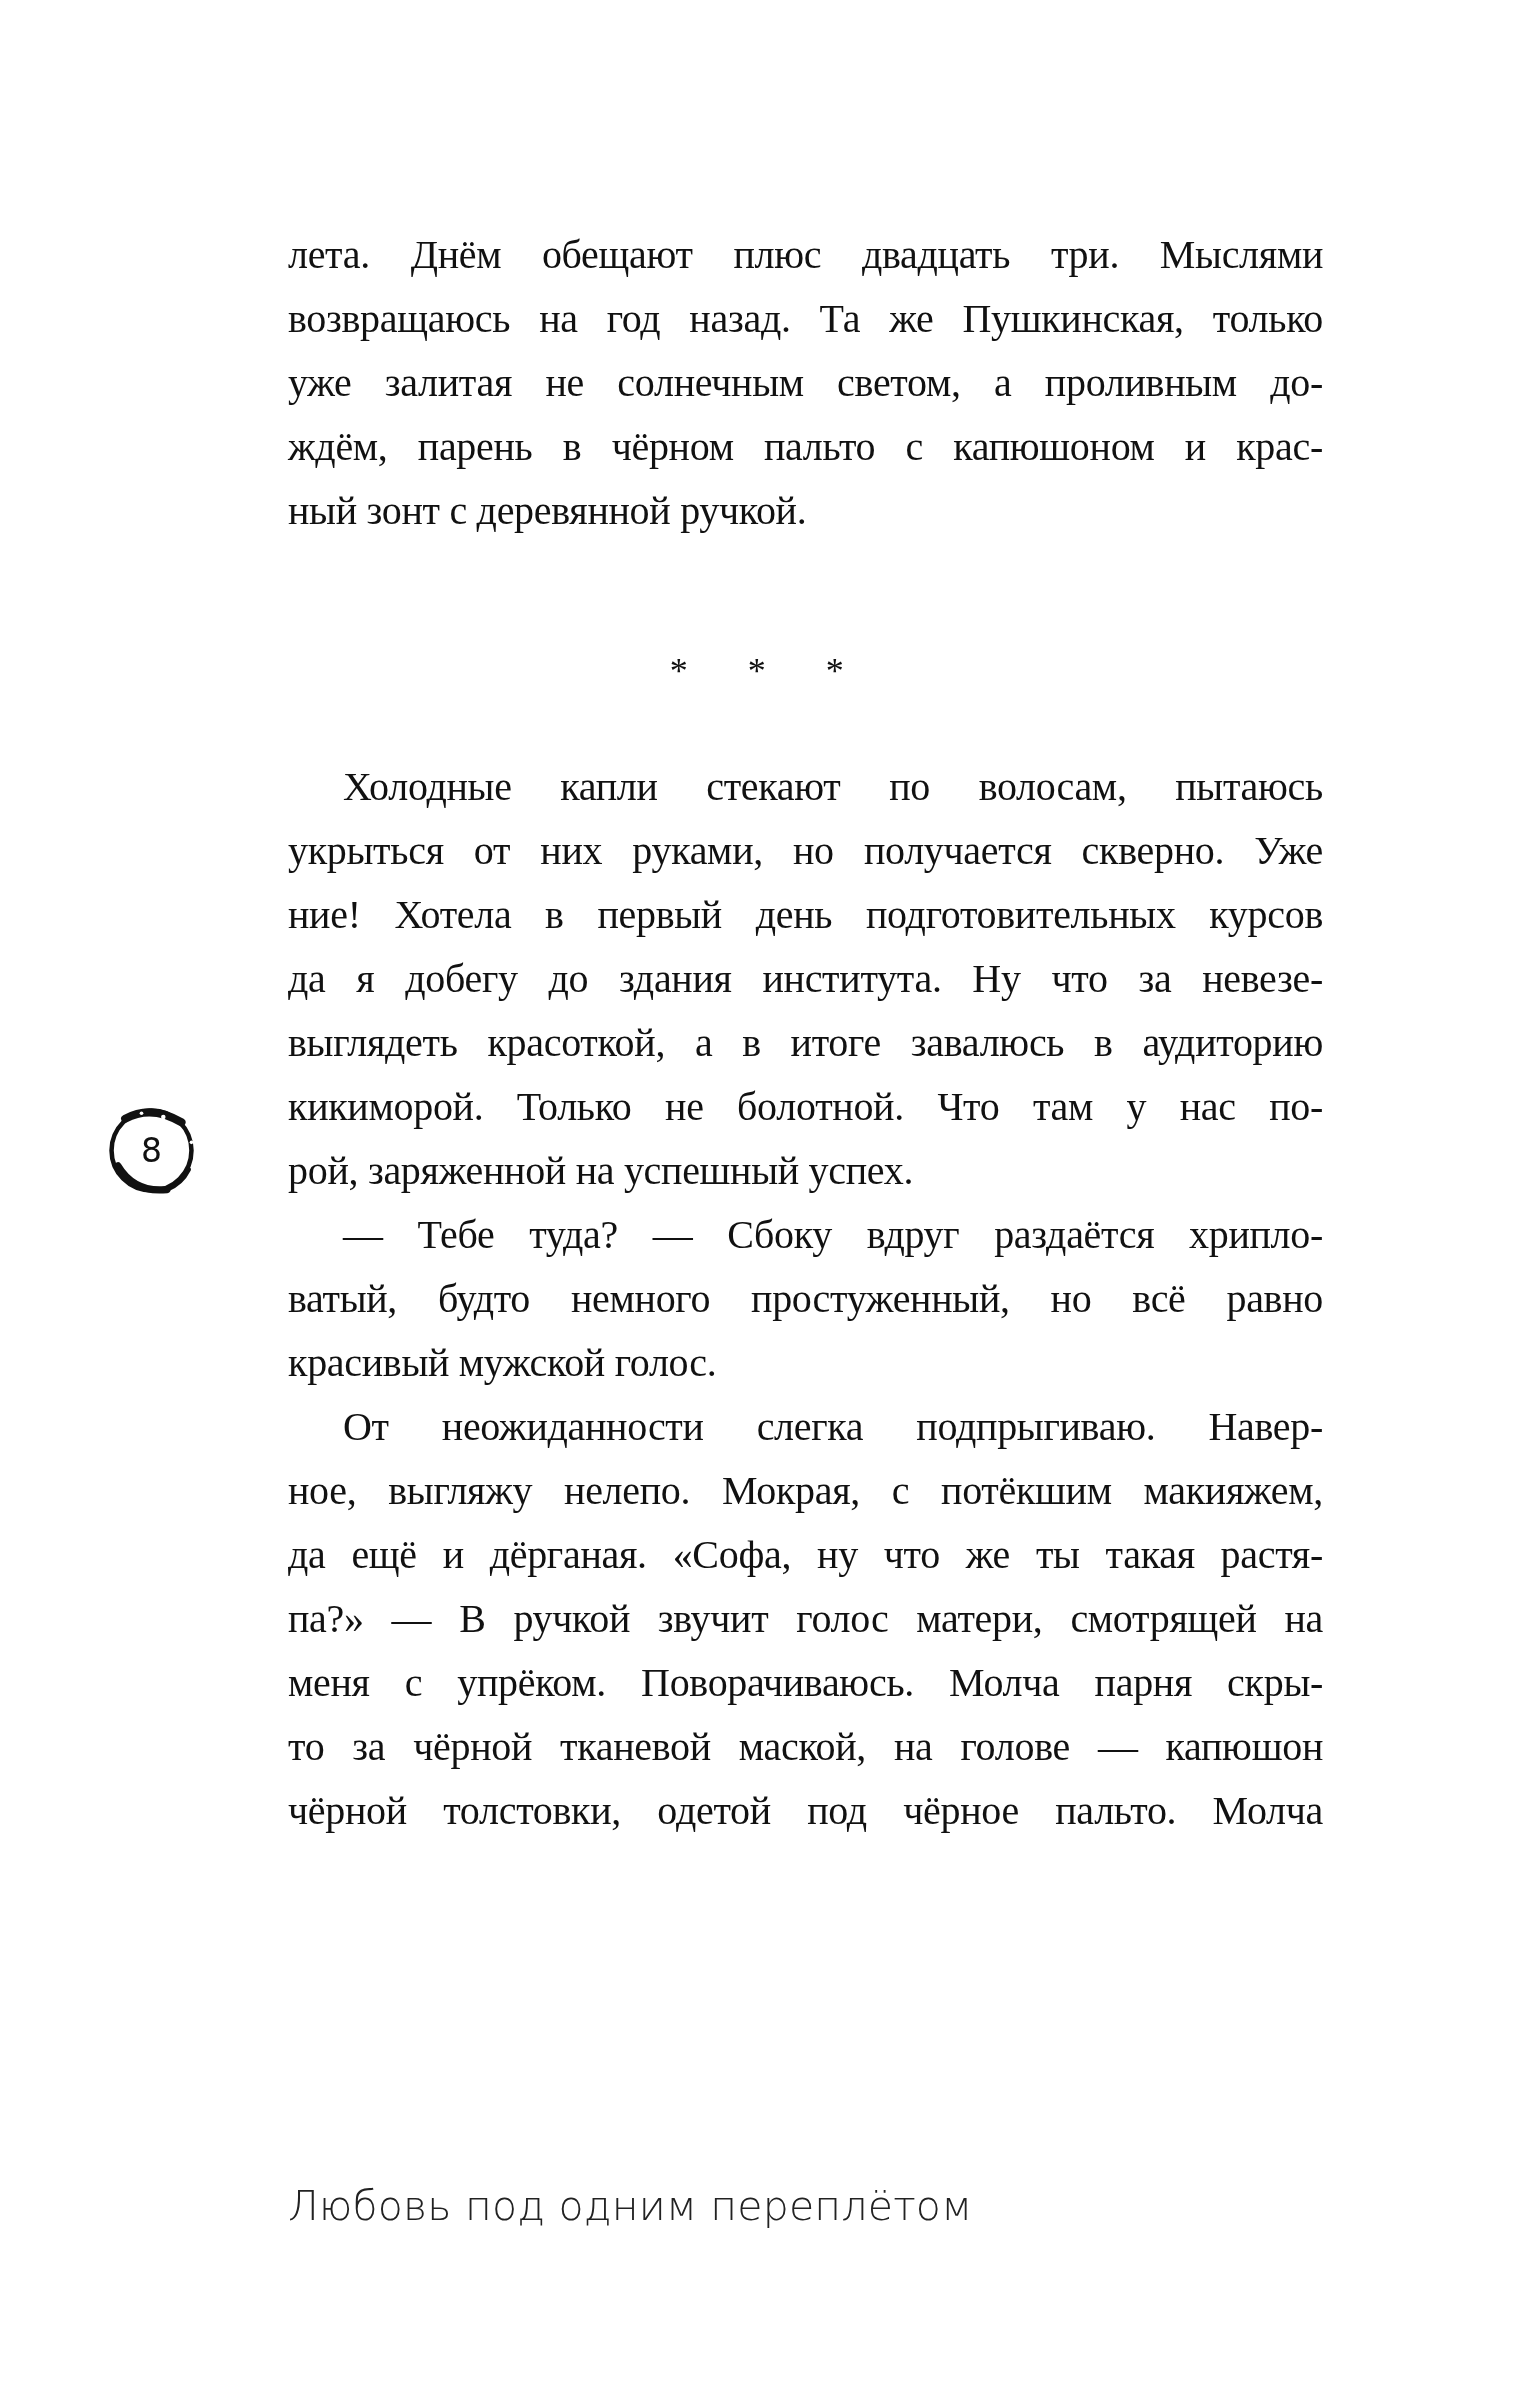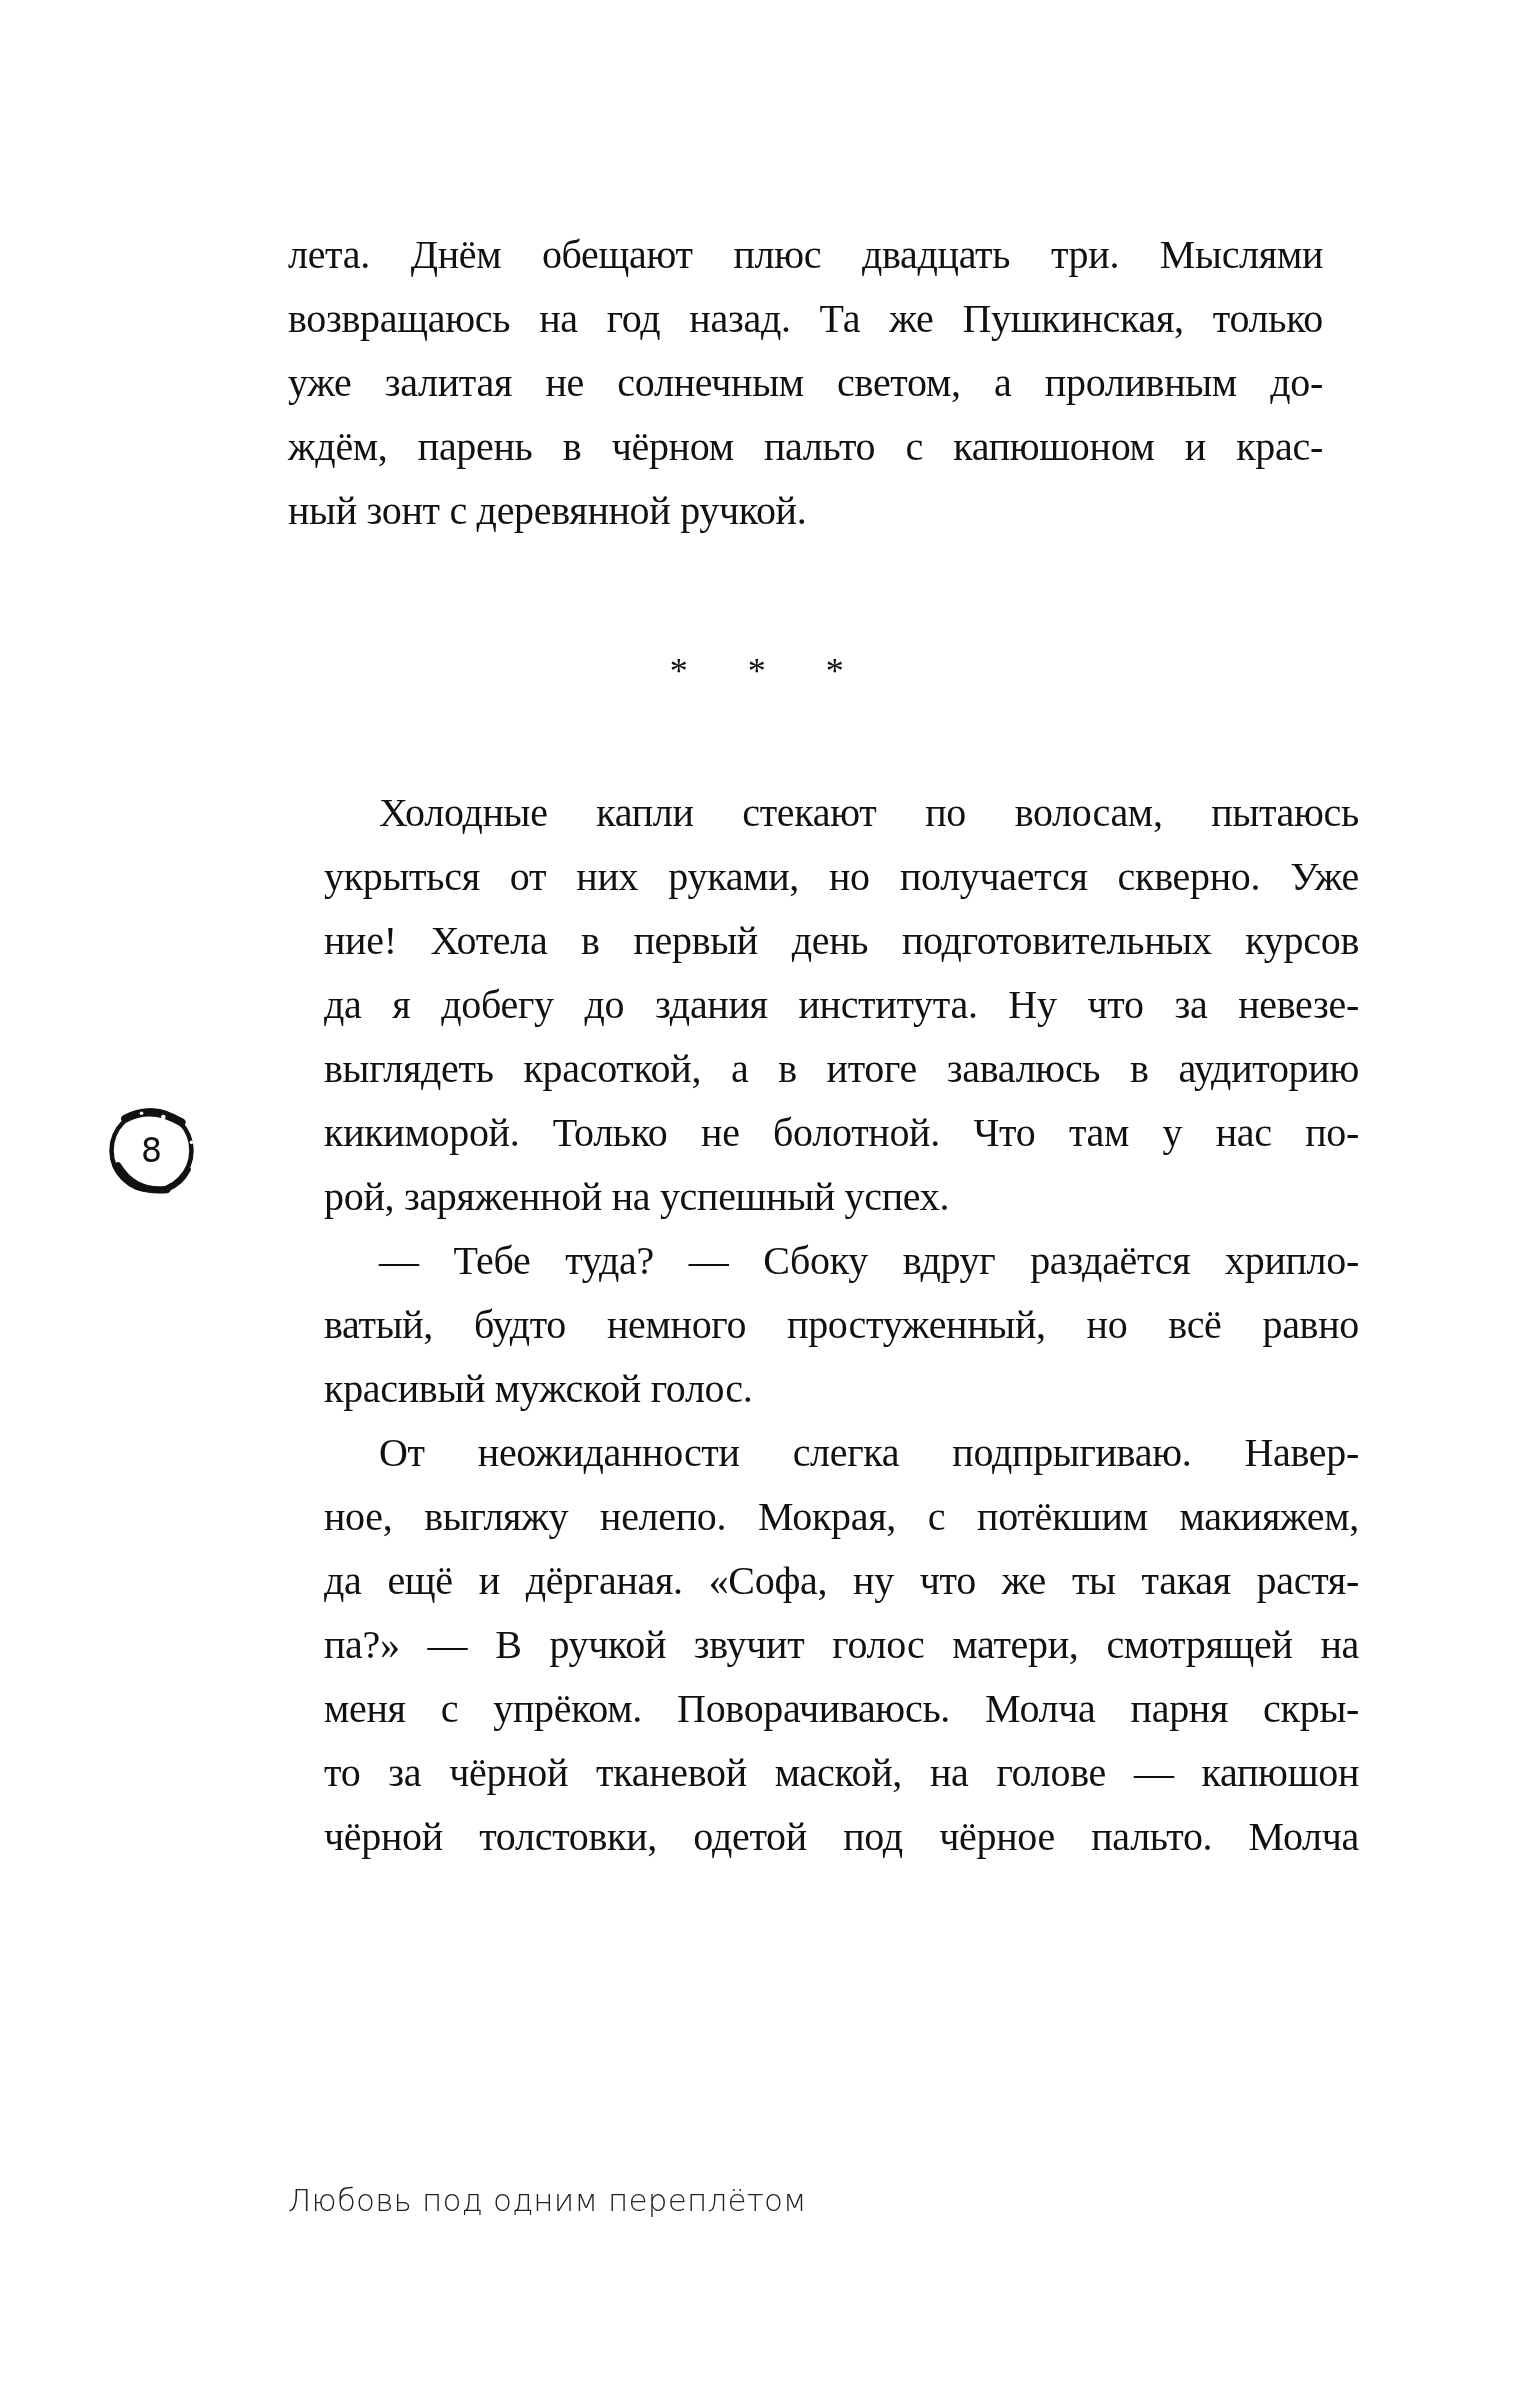--- a/index.html
+++ b/index.html
@@ -38,21 +38,21 @@
       text-align-last: justify;
       letter-spacing: -0.3px;
     }
     .line.last {
       text-align-last: left;
     }
     .line.indent {
       padding-left: 55px;
     }
     #block-1 { top: 223px; }
-    #block-2 { top: 781px; margin-left: 36px; }
+    #block-2 { top: 755px; }
     .separator {
       position: absolute;
       top: 650px;
       left: 0;
       width: 1539px;
       text-align: center;
       font-family: "Liberation Serif", "DejaVu Serif", serif;
       font-size: 36px;
       letter-spacing: 25.5px;
       color: #111111;
@@ -77,21 +77,21 @@
       font-family: "DejaVu Sans", sans-serif;
       font-size: 33px;
       color: #111111;
     }
     .running-footer {
       position: absolute;
       left: 288px;
       top: 2182px;
       font-family: "DejaVu Sans", sans-serif;
       font-weight: 200;
-      font-size: 31px;
+      font-size: 41px;
       color: #222222;
       letter-spacing: 0.2px;
     }
   </style>
 </head>
 <body>
 
 <div class="page">
 
   <div class="text-block" id="block-1">

